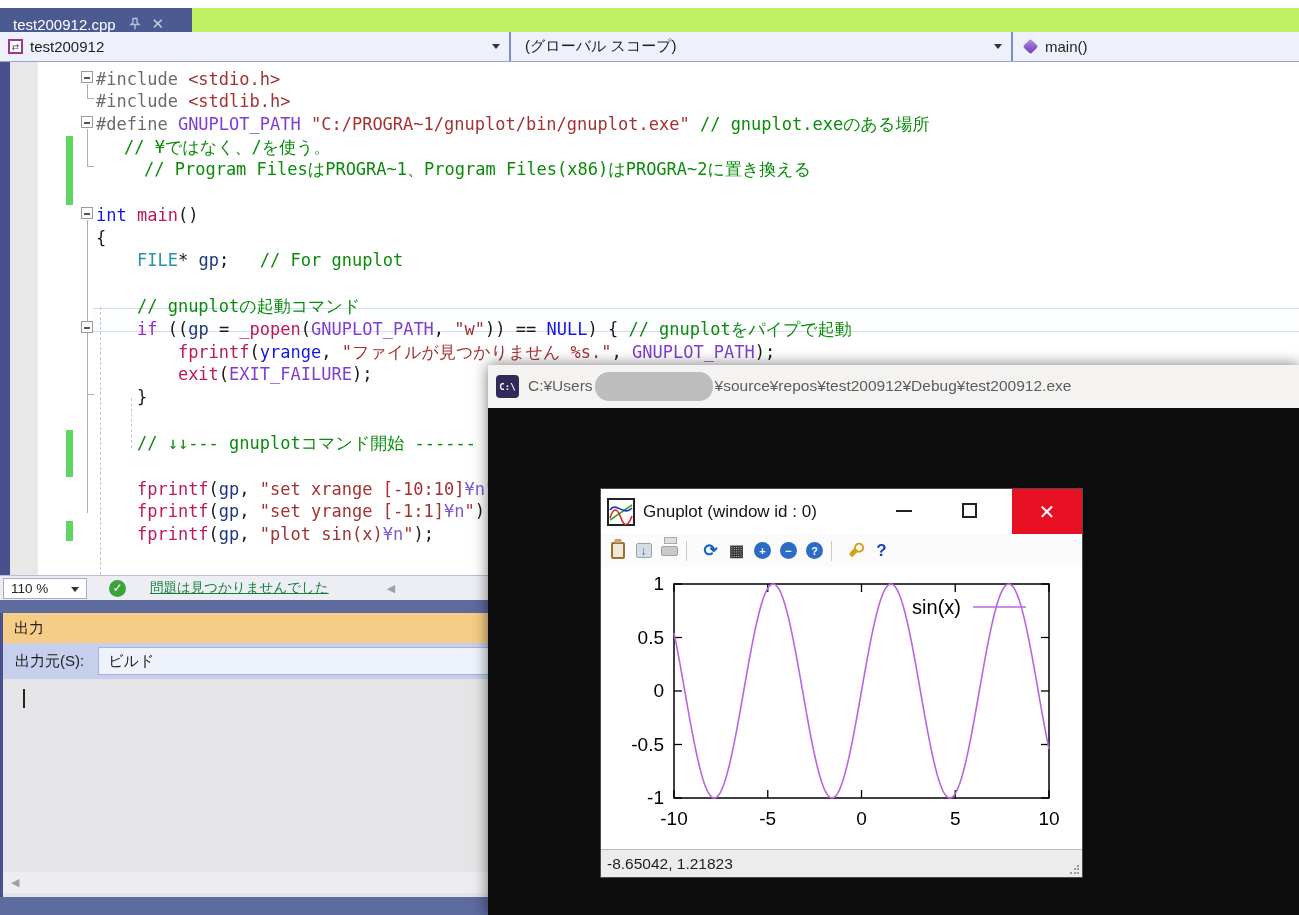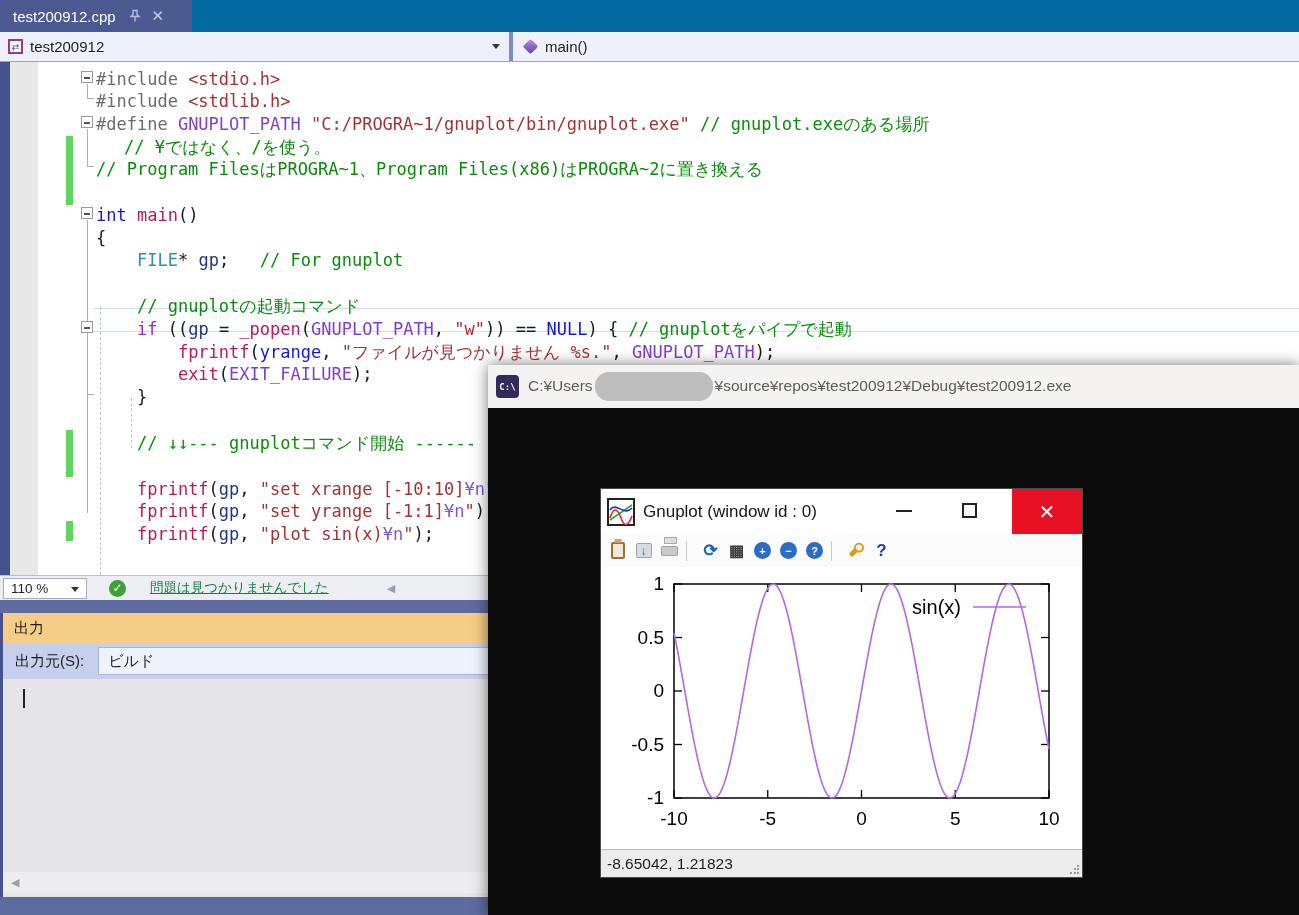--- a/index.html
+++ b/index.html
@@ -1,21 +1,21 @@
 <!DOCTYPE html>
 <html><head>
 <meta charset="utf-8">
 <style>
   * { margin:0; padding:0; box-sizing:border-box; }
   html,body { width:1299px; height:915px; overflow:hidden; background:#fff;
               font-family:"Liberation Sans", sans-serif; }
   #stage { position:relative; width:1299px; height:915px; background:#fff; }
 
   
-  .tab-strip { position:absolute; left:0; top:0; width:1299px; height:32px; background:#0369a1; }
+  .tab-strip { position:absolute; left:0; top:8px; width:1299px; height:32px; background:#bef264; }
   .doc-tab { position:absolute; left:0; top:0; height:32px; width:192px; background:#4c5a92;
              display:flex; align-items:center; padding:0 8px 0 13px; }
   .doc-tab .tab-label { color:#fff; font-size:15px; white-space:nowrap; }
   .doc-tab .tab-pin { margin-left:12px; width:14px; height:14px; opacity:.85; }
   .doc-tab .tab-close { margin-left:10px; color:#c7cfe6; font-size:15px; line-height:14px; }
 
   
   .nav-bar { position:absolute; left:0; top:32px; width:1299px; height:30px; background:#eef1fb;
              border-bottom:1px solid #99a4cc; display:flex; }
   .nav-sec { position:relative; height:100%; display:flex; align-items:center; font-size:15px; color:#1e1e1e; }
@@ -146,20 +146,24 @@
     </div>
   </div>
 
   <div class="nav-bar">
     <div class="nav-sec" style="width:509px;">
       <span class="navicon-proj">⇄</span>
       <span>test200912</span>
       <span class="dd-arrow"></span>
     </div>
     <div class="nav-div"></div>
+    <div class="nav-sec" style="width:500px; padding-left:14px;">
+      <span>(グローバル スコープ)</span>
+      <span class="dd-arrow"></span>
+    </div>
     <div class="nav-div"></div>
     <div class="nav-sec" style="flex:1;">
       <span class="navicon-cube"></span>
       <span>main()</span>
     </div>
   </div>
 
   <div class="editor">
     <div class="edge-strip"></div>
     <div class="gutter"></div>
@@ -177,21 +181,21 @@
         <div class="fold-box" style="top: 9px;"></div>
         <div class="fold-box" style="top: 54px;"></div>
         <div class="fold-box" style="top: 145px;"></div>
         <div class="fold-box" style="top: 259px;"></div>
       </div>
     <div id="code-layer">
         <div class="code-line" style="top: 6px;"><span class="tk-pp">#include </span><span class="tk-str">&lt;stdio.h&gt;</span></div>
         <div class="code-line" style="top: 28px;"><span class="tk-pp">#include </span><span class="tk-str">&lt;stdlib.h&gt;</span></div>
         <div class="code-line" style="top: 51px;"><span class="tk-pp">#define </span><span class="tk-mac">GNUPLOT_PATH</span><span class="tk-pl"> </span><span class="tk-str">"C:/PROGRA~1/gnuplot/bin/gnuplot.exe"</span><span class="tk-pl"> </span><span class="tk-com">// gnuplot.exeのある場所</span></div>
         <div class="code-line" style="top: 74px; margin-left: 28px;"><span class="tk-com">// ¥ではなく、/を使う。</span></div>
-        <div class="code-line" style="top: 96px;"><span class="tk-com">// Program FilesはPROGRA~1、Program Files(x86)はPROGRA~2に置き換える</span></div>
+        <div class="code-line" style="top: 96px; margin-left: 48px;"><span class="tk-com">// Program FilesはPROGRA~1、Program Files(x86)はPROGRA~2に置き換える</span></div>
         <div class="code-line" style="top: 142px;"><span class="tk-kw">int</span><span class="tk-pl"> </span><span class="tk-fn">main</span><span class="tk-pl">()</span></div>
         <div class="code-line" style="top: 165px;"><span class="tk-pl">{</span></div>
         <div class="code-line" style="top: 187px;"><span class="tk-pl">    </span><span class="tk-typ">FILE</span><span class="tk-pl">* </span><span class="tk-var">gp</span><span class="tk-pl">;   </span><span class="tk-com">// For gnuplot</span></div>
         <div class="code-line" style="top: 233px;"><span class="tk-pl">    </span><span class="tk-com">// gnuplotの起動コマンド</span></div>
         <div class="code-line" style="top: 256px;"><span class="tk-pl">    </span><span class="tk-ctl">if</span><span class="tk-pl"> ((</span><span class="tk-var">gp</span><span class="tk-pl"> = </span><span class="tk-fn">_popen</span><span class="tk-pl">(</span><span class="tk-mac">GNUPLOT_PATH</span><span class="tk-pl">, </span><span class="tk-str">"w"</span><span class="tk-pl">)) == </span><span class="tk-kw">NULL</span><span class="tk-pl">) { </span><span class="tk-com">// gnuplotをパイプで起動</span></div>
         <div class="code-line" style="top: 279px;"><span class="tk-pl">        </span><span class="tk-fn">fprintf</span><span class="tk-pl">(</span><span class="tk-kw">yrange</span><span class="tk-pl">, </span><span class="tk-str">"ファイルが見つかりません %s."</span><span class="tk-pl">, </span><span class="tk-mac">GNUPLOT_PATH</span><span class="tk-pl">);</span></div>
         <div class="code-line" style="top: 301px;"><span class="tk-pl">        </span><span class="tk-fn">exit</span><span class="tk-pl">(</span><span class="tk-mac">EXIT_FAILURE</span><span class="tk-pl">);</span></div>
         <div class="code-line" style="top: 324px;"><span class="tk-pl">    }</span></div>
         <div class="code-line" style="top: 370px;"><span class="tk-pl">    </span><span class="tk-com">// ↓↓--- gnuplotコマンド開始 ------</span></div>
         <div class="code-line" style="top: 416px;"><span class="tk-pl">    </span><span class="tk-fn">fprintf</span><span class="tk-pl">(</span><span class="tk-var">gp</span><span class="tk-pl">, </span><span class="tk-str">"set xrange [-10:10]</span><span class="tk-esc">¥n</span><span class="tk-str">"</span><span class="tk-pl">);</span></div>

